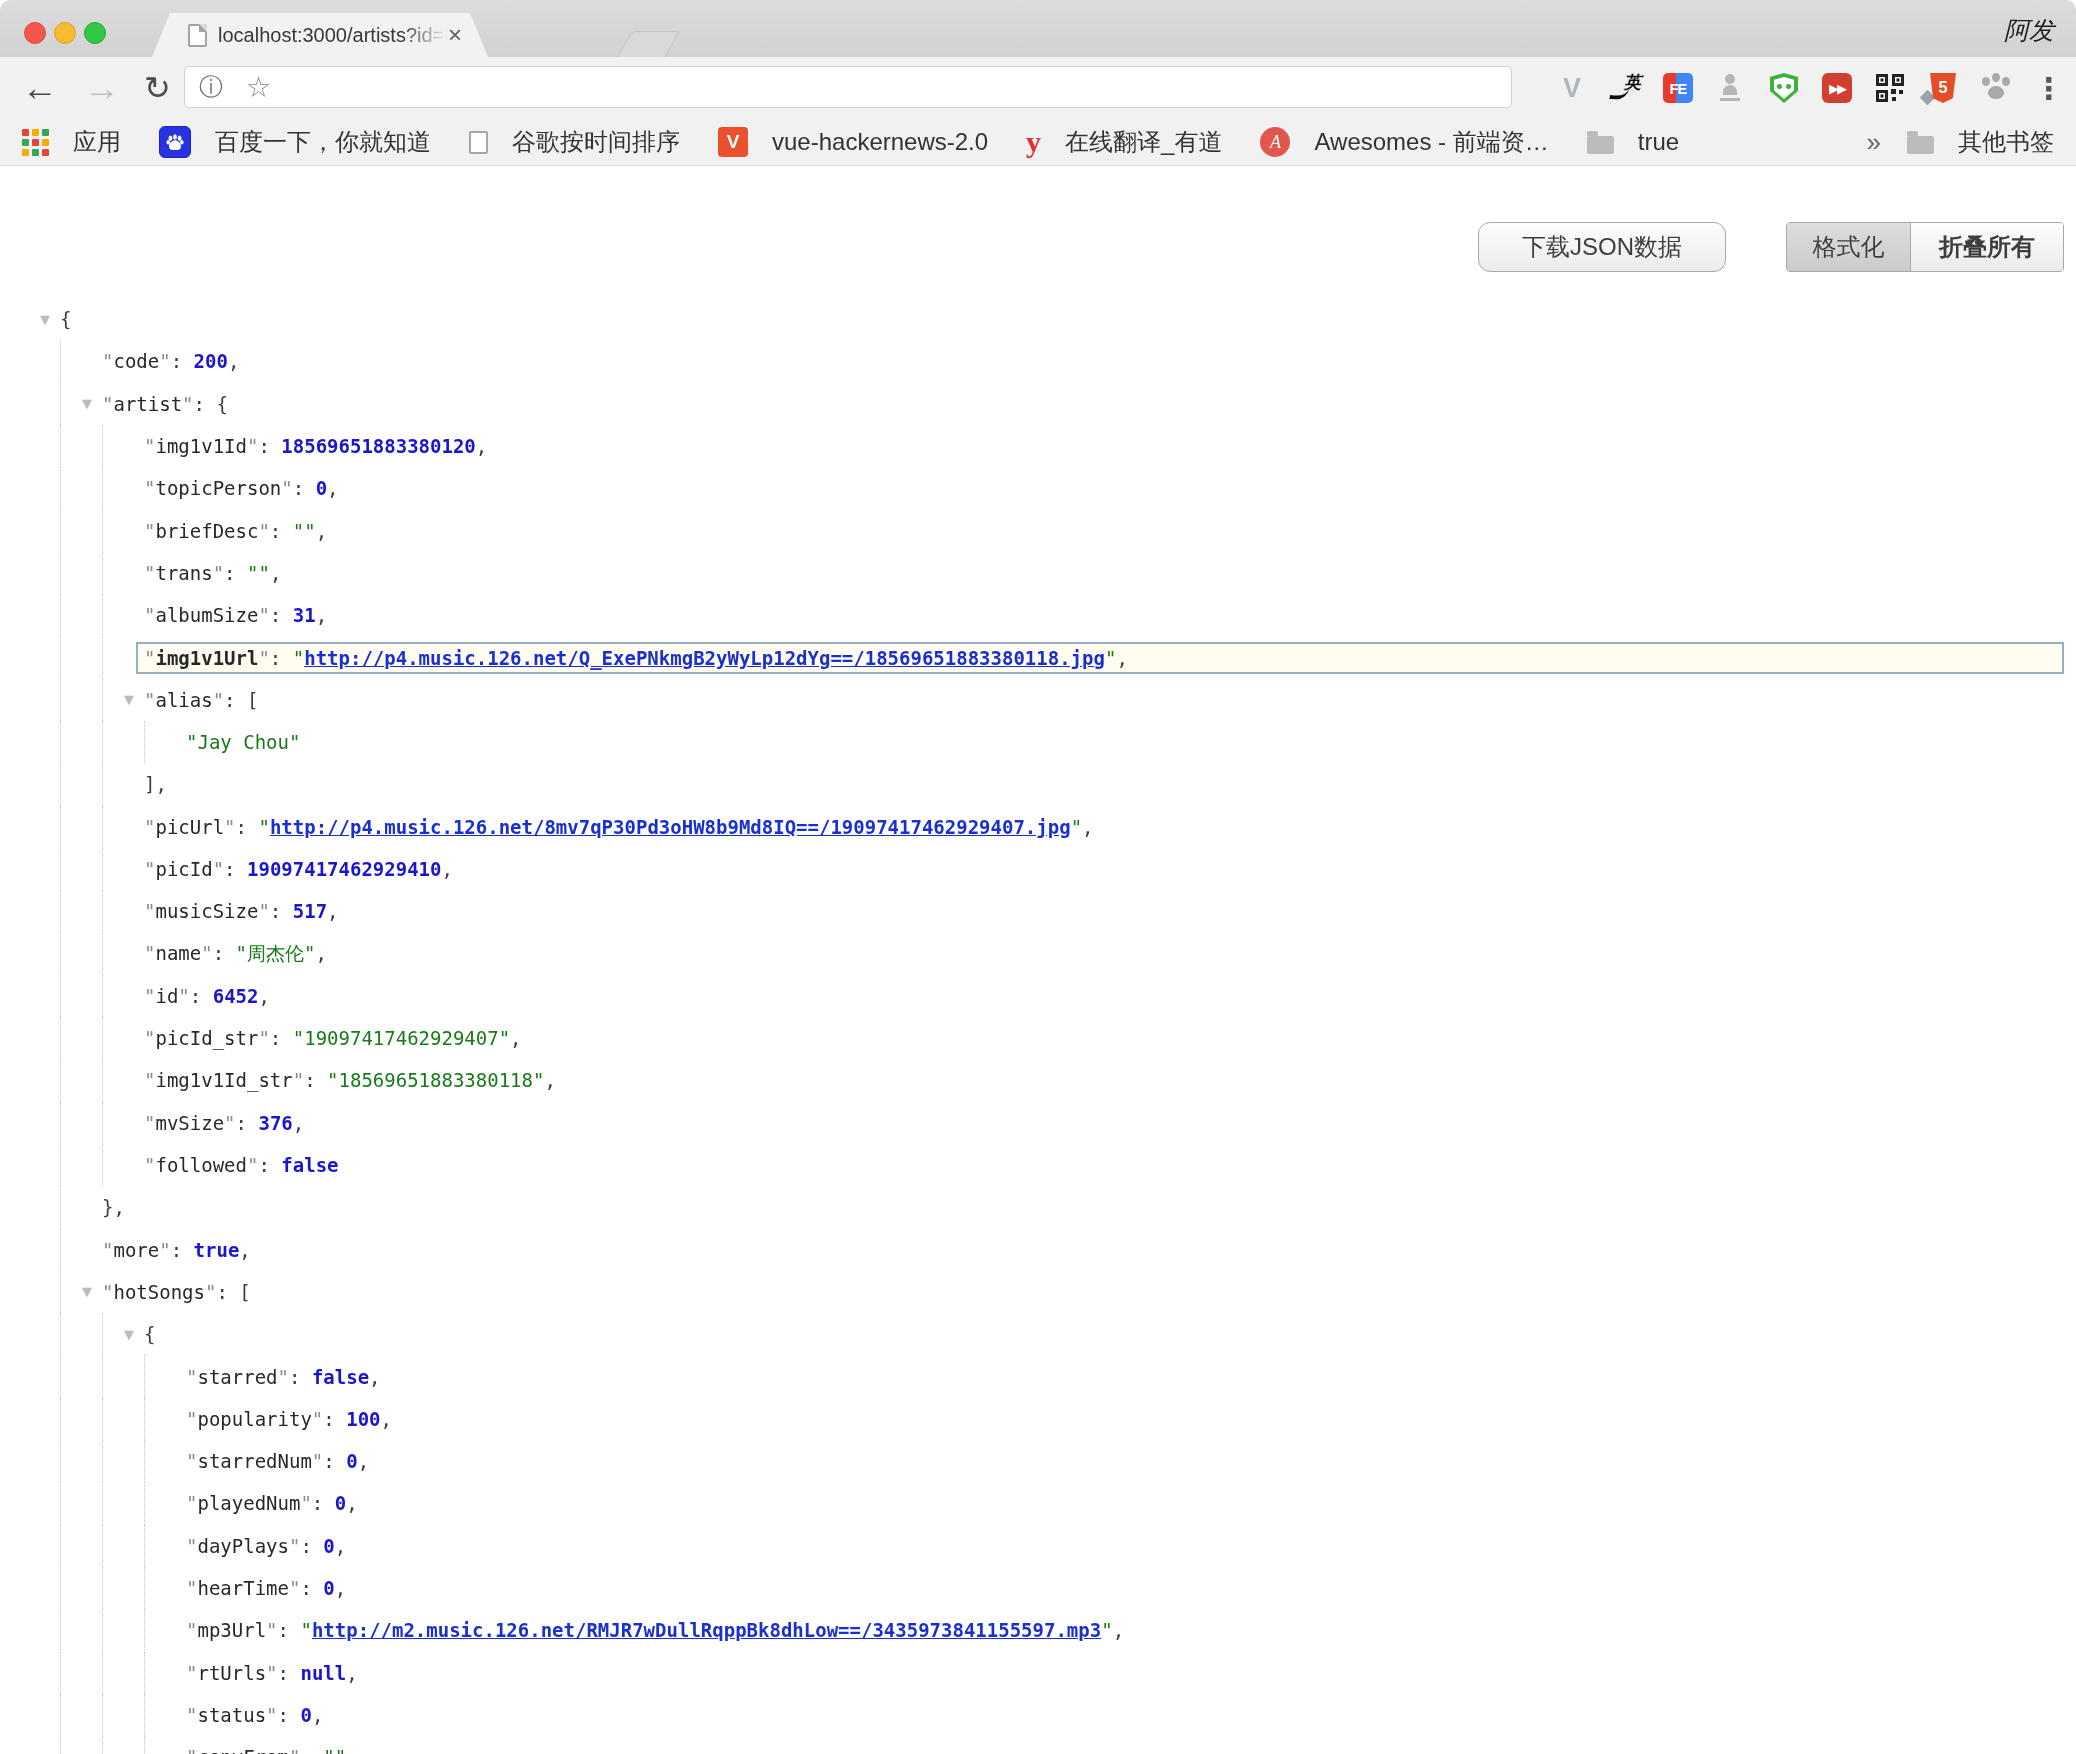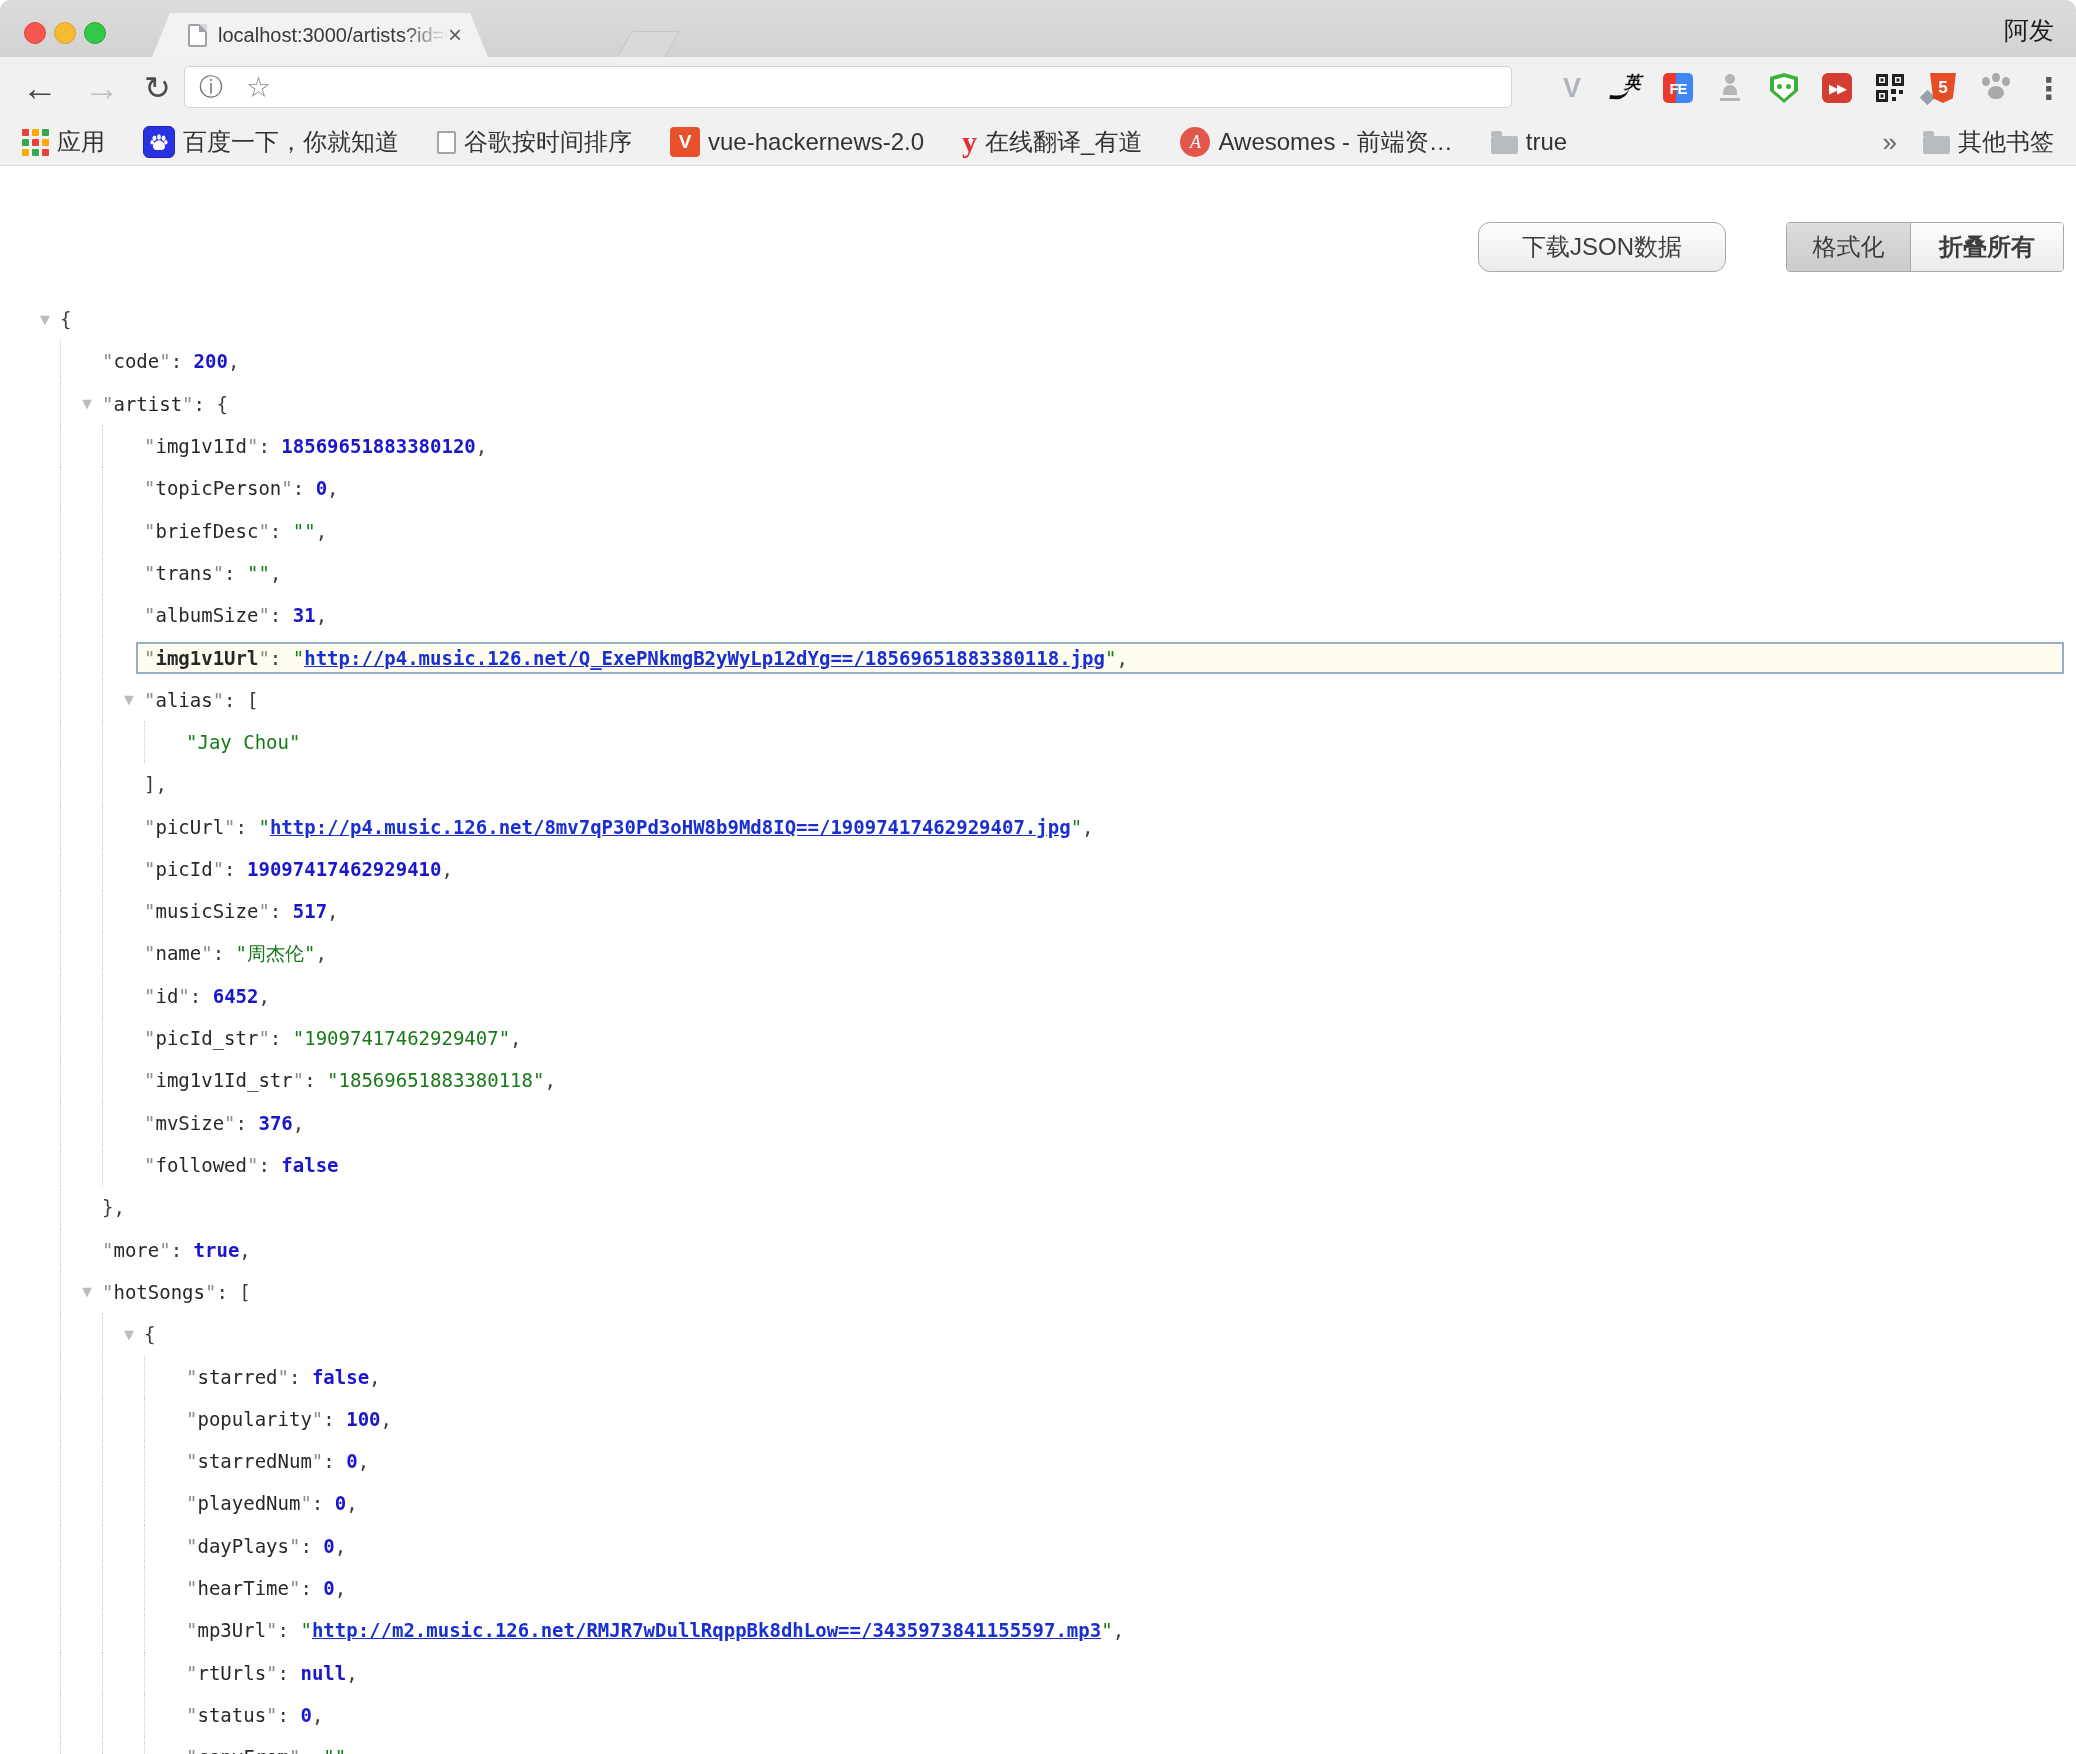--- a/index.html
+++ b/index.html
@@ -14,21 +14,21 @@
   .light.green{left:84px;background:#33c748;border:1px solid #27a62f;}
   .tab{position:absolute;left:152px;top:13px;width:336px;height:44px;background:#f2f2f2;
        clip-path:polygon(18px 0,calc(100% - 18px) 0,100% 100%,0 100%);
        display:flex;align-items:center;padding:0 26px 0 36px;box-sizing:border-box;}
   .doc-icon{width:15px;height:19px;border:2px solid #9ea3a8;border-radius:2px;background:#fff;flex:none;margin-right:11px;position:relative;}
   .doc-icon::after{content:"";position:absolute;right:-2px;top:-2px;border:4px solid #d9d9d9;border-left-color:#9ea3a8;border-bottom-color:#9ea3a8;}
   .tab-title{width:234px;overflow:hidden;white-space:nowrap;position:relative;font-size:20px;color:#383838;}
   .tab-title::after{content:"";position:absolute;right:0;top:0;bottom:0;width:46px;background:linear-gradient(to right,rgba(242,242,242,0),#f2f2f2);}
   .tab-close{margin-left:auto;font-size:24px;color:#5e6165;line-height:1;}
   .newtab{position:absolute;left:624px;top:31px;width:46px;height:26px;background:#d9d9d9;border:1px solid #c4c4c4;transform:skewX(-30deg);border-radius:3px;}
-  .profile{position:absolute;right:22px;top:14px;font-size:25px;color:#1d1d1d;}
+  .profile{position:absolute;right:22px;top:14px;font-size:25px;color:#1d1d1d;font-style:italic;}
 
   
   .toolbar{position:absolute;left:0;top:57px;right:0;height:62px;background:#f1f1f1;}
   .navbtn{position:absolute;top:0;height:62px;display:flex;align-items:center;font-size:36px;}
   .nav-back{left:22px;color:#474747;}
   .nav-fwd{left:84px;color:#c1c1c1;}
   .nav-reload{left:144px;color:#4d4d4d;font-size:32px;}
   .urlbar{position:absolute;left:184px;top:9px;width:1328px;height:42px;background:#fff;border:1px solid #cfd1d5;border-radius:5px;display:flex;align-items:center;box-sizing:border-box;padding:0 12px 0 14px;}
   .info-ic{font-size:24px;color:#767676;margin-right:13px;}
   .url{font-size:26px;white-space:nowrap;flex:1;overflow:hidden;}
@@ -49,21 +49,21 @@
   .tm-eye{position:absolute;top:11px;width:5px;height:5px;border-radius:50%;background:#3cb23c;}
   .video{width:30px;height:30px;border-radius:6px;background:#d23f31;color:#fff;font-size:13px;display:flex;align-items:center;justify-content:center;letter-spacing:-2px;}
   .h5{width:26px;height:30px;background:#e44d26;clip-path:polygon(0 0,100% 0,88% 84%,50% 100%,12% 84%);color:#fff;font-size:17px;font-weight:bold;display:flex;align-items:center;justify-content:center;}
   .h5-companion{position:absolute;left:-6px;bottom:0;width:11px;height:11px;background:#97a2ab;transform:rotate(45deg);}
   .paw-toe{position:absolute;background:#a9a9a9;border-radius:50%;width:8px;height:9px;}
   .paw-pad{position:absolute;left:7px;top:13px;width:16px;height:13px;background:#a9a9a9;border-radius:50% 50% 45% 45%;}
   .menu-dots{font-size:30px;color:#575757;font-weight:bold;}
 
   
   .bookmarks{position:absolute;left:0;top:119px;right:0;height:47px;background:#f1f1f1;border-bottom:1px solid #dcdcdc;display:flex;align-items:center;padding:0 22px;box-sizing:border-box;gap:38px;font-size:24px;color:#333;}
-  .bm{display:flex;align-items:center;gap:8px;white-space:nowrap;}
+  .bm{display:flex;align-items:center;gap:24px;white-space:nowrap;}
   .grid9{display:grid;grid-template-columns:repeat(3,7px);grid-template-rows:repeat(3,7px);gap:3px;}
   .grid9 i{border-radius:1px;}
   .baidu{width:30px;height:30px;border-radius:6px;background:#2932e1;display:flex;align-items:center;justify-content:center;border:1px solid #1d25b8;}
   .bm-doc{width:15px;height:19px;border:2px solid #a2a6aa;border-radius:2px;background:#fff;}
   .vueb{width:30px;height:30px;border-radius:4px;background:#e9502c;color:#fff;font-weight:bold;font-size:19px;display:flex;align-items:center;justify-content:center;}
   .ydao{color:#e03030;font-size:30px;font-weight:bold;font-family:"Liberation Serif",serif;line-height:1;}
   .awe{width:30px;height:30px;border-radius:50%;background:#e2574c;color:#fff;font-size:18px;font-style:italic;font-family:"Liberation Serif",serif;display:flex;align-items:center;justify-content:center;}
   .folder{width:27px;height:18px;background:#b9bcbe;border-radius:2px;position:relative;margin-top:5px;}
   .folder::before{content:"";position:absolute;top:-5px;left:0;width:11px;height:5px;background:#b9bcbe;border-radius:2px 2px 0 0;}
   .bm-right{margin-left:auto;display:flex;align-items:center;gap:26px;}

